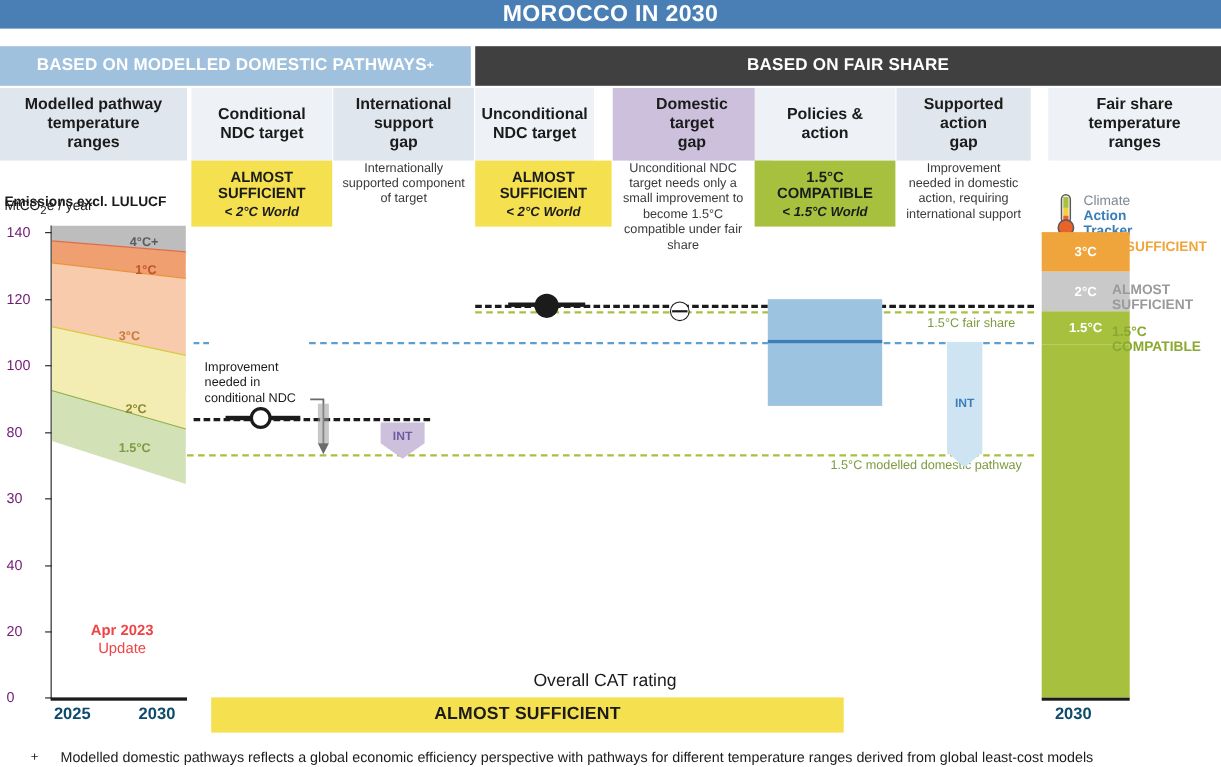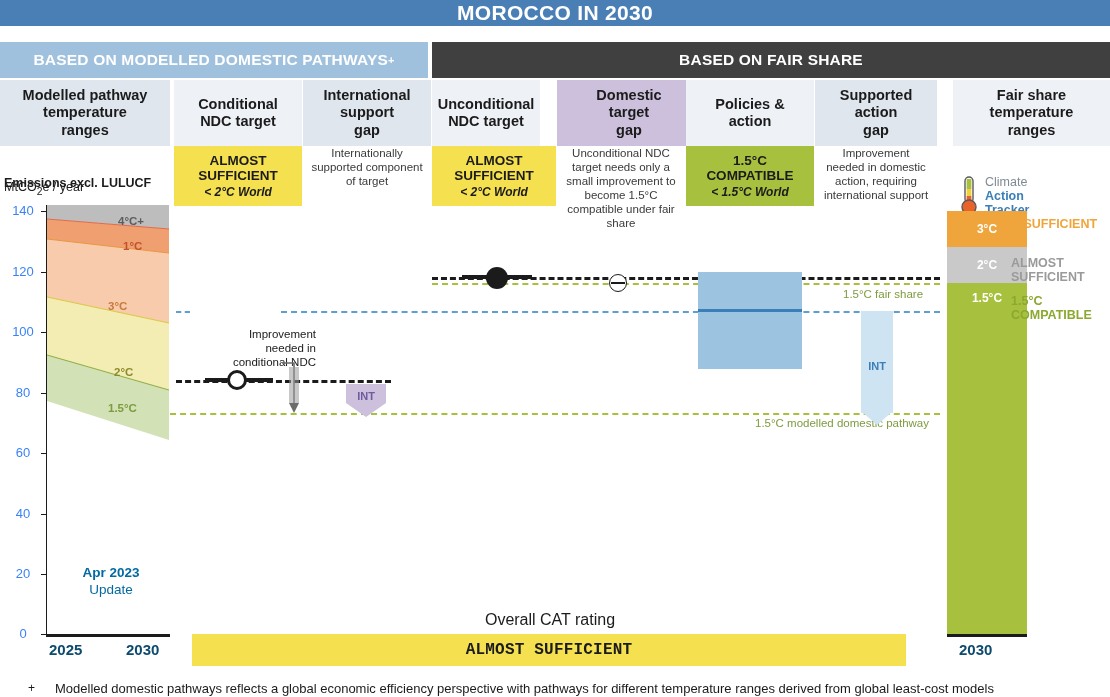--- a/index.html
+++ b/index.html
@@ -27,41 +27,41 @@
   .rating-box{display:flex;flex-direction:column;align-items:center;justify-content:center;height:60px;font-weight:bold;}
   .rating-yellow{background:#f5e050;}
   .rating-green{background:#a7c13f;}
   .rating-main{font-size:13.5px;color:#1b1b1b;line-height:1.12;}
   .rating-sub{font-size:12px;font-style:italic;color:#1b1b1b;margin-top:2px;}
   .note{font-size:11.5px;color:#3a3a3a;line-height:1.22;padding:0 8px;}
 
   
   .axis-label{position:absolute;font-weight:bold;font-size:12.5px;color:#1b1b1b;}
   .axis-unit{position:absolute;font-size:12.5px;color:#1b1b1b;}
-  .ytick{position:absolute;font-size:13px;color:#3b82f6;text-align:center;width:34px;}
+  .ytick{position:absolute;font-size:13px;color:#701a75;text-align:left;width:34px;}
   .tickmark{position:absolute;background:#1b1b1b;height:1px;width:6px;}
   .yaxis{position:absolute;background:#1b1b1b;width:1px;}
 
   .xlabel{position:absolute;font-size:15px;font-weight:bold;color:#0c4a6e;}
   .axis-bottom{position:absolute;background:#1b1b1b;height:3px;}
 
-  .update{position:absolute;text-align:center;font-size:13.5px;color:#0369a1;line-height:1.25;}
+  .update{position:absolute;text-align:center;font-size:13.5px;color:#ef4444;line-height:1.25;}
 
   
   .pl{position:absolute;font-size:11.5px;font-weight:bold;}
 
   
   .dash{position:absolute;height:0;border-top-style:dashed;}
   .solidline{position:absolute;}
 
   .circle{position:absolute;border-radius:50%;box-sizing:border-box;}
 
   .smalllabel{position:absolute;font-size:11.5px;color:#7d9b3f;}
 
-  .improve-note{position:absolute;text-align:right;font-size:11.5px;color:#1b1b1b;line-height:1.2;}
+  .improve-note{position:absolute;text-align:left;font-size:11.5px;color:#1b1b1b;line-height:1.2;}
 
   
   .fscell{position:absolute;display:flex;align-items:center;justify-content:center;font-size:12px;font-weight:bold;color:#ffffff;}
   .fslabel{position:absolute;font-size:12.5px;font-weight:bold;line-height:1.15;}
 
   
   .cat-logo{position:absolute;display:flex;align-items:center;}
   .cat-text{font-size:12.5px;line-height:1.12;}
   .cat-climate{color:#7f8b93;}
   .cat-action{color:#3a7fb8;font-weight:bold;}
@@ -151,21 +151,21 @@
   <div class="yaxis" style="left:46px;top:205px;height:430px;"></div>
 
   <div class="ytick" style="left:6px;top:203px;">140</div>
   <div class="tickmark" style="left:41px;top:211px;"></div>
   <div class="ytick" style="left:6px;top:264px;">120</div>
   <div class="tickmark" style="left:41px;top:272px;"></div>
   <div class="ytick" style="left:6px;top:324px;">100</div>
   <div class="tickmark" style="left:41px;top:332px;"></div>
   <div class="ytick" style="left:6px;top:385px;">80</div>
   <div class="tickmark" style="left:41px;top:393px;"></div>
-  <div class="ytick" style="left:6px;top:445px;">60</div>
+  <div class="ytick" style="left:6px;top:445px;">30</div>
   <div class="tickmark" style="left:41px;top:453px;"></div>
   <div class="ytick" style="left:6px;top:506px;">40</div>
   <div class="tickmark" style="left:41px;top:514px;"></div>
   <div class="ytick" style="left:6px;top:566px;">20</div>
   <div class="tickmark" style="left:41px;top:574px;"></div>
   <div class="ytick" style="left:6px;top:626px;">0</div>
   <div class="tickmark" style="left:41px;top:634px;"></div>
 
   <svg style="position:absolute;left:47px;top:205px;" width="122" height="240">
 
@@ -249,18 +249,18 @@
   <div class="fscell" style="left:947px;top:211px;width:80px;height:36px;background:#f0a53c;">3°C</div>
   <div class="fscell" style="left:947px;top:247px;width:80px;height:36px;background:#c9c9c9;">2°C</div>
   <div class="fscell" style="left:947px;top:283px;width:80px;height:30px;background:#a7c13f;">1.5°C</div>
   <div style="position:absolute;left:947px;top:313px;width:80px;height:321px;background:#a7c13f;"></div>
 
   <div class="fslabel" style="left:1011px;top:217px;color:#f0a53c;">INSUFFICIENT</div>
   <div class="fslabel" style="left:1011px;top:256px;color:#9a9a9a;white-space:pre;">ALMOST<br>SUFFICIENT</div>
   <div class="fslabel" style="left:1011px;top:294px;color:#8ba830;white-space:pre;">1.5°C<br>COMPATIBLE</div>
 
   <div class="overall-label" style="left:370px;top:611px;width:360px;">Overall CAT rating</div>
-  <div class="overall-bar" style="left:192px;top:634px;width:714px;height:32px;font-family:Liberation Mono, monospace;">ALMOST SUFFICIENT</div>
+  <div class="overall-bar" style="left:192px;top:634px;width:575px;height:32px;">ALMOST SUFFICIENT</div>
 
   <div class="footnote-mark" style="left:28px;top:681px;">+</div>
   <div class="footnote" style="left:55px;top:681px;width:1040px;">Modelled domestic pathways reflects a global economic efficiency perspective with pathways for different temperature ranges derived from global least-cost models</div>
 
 </div>
 
 </body></html>

